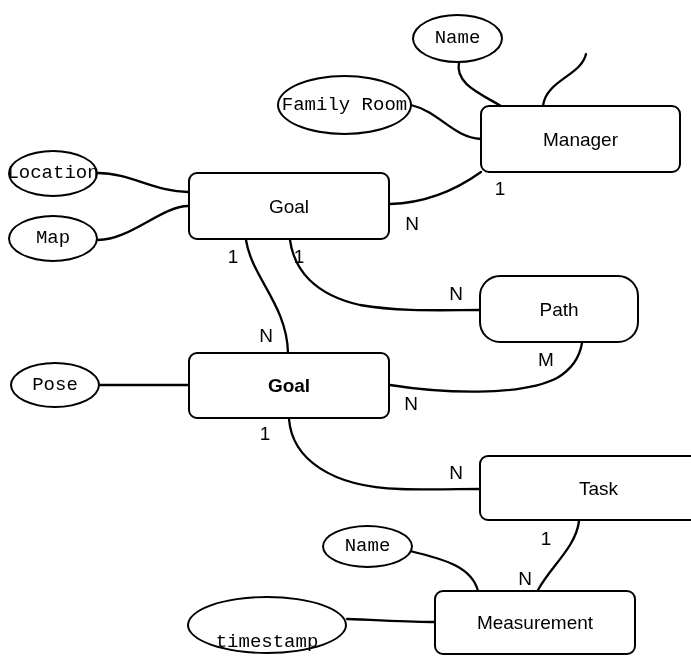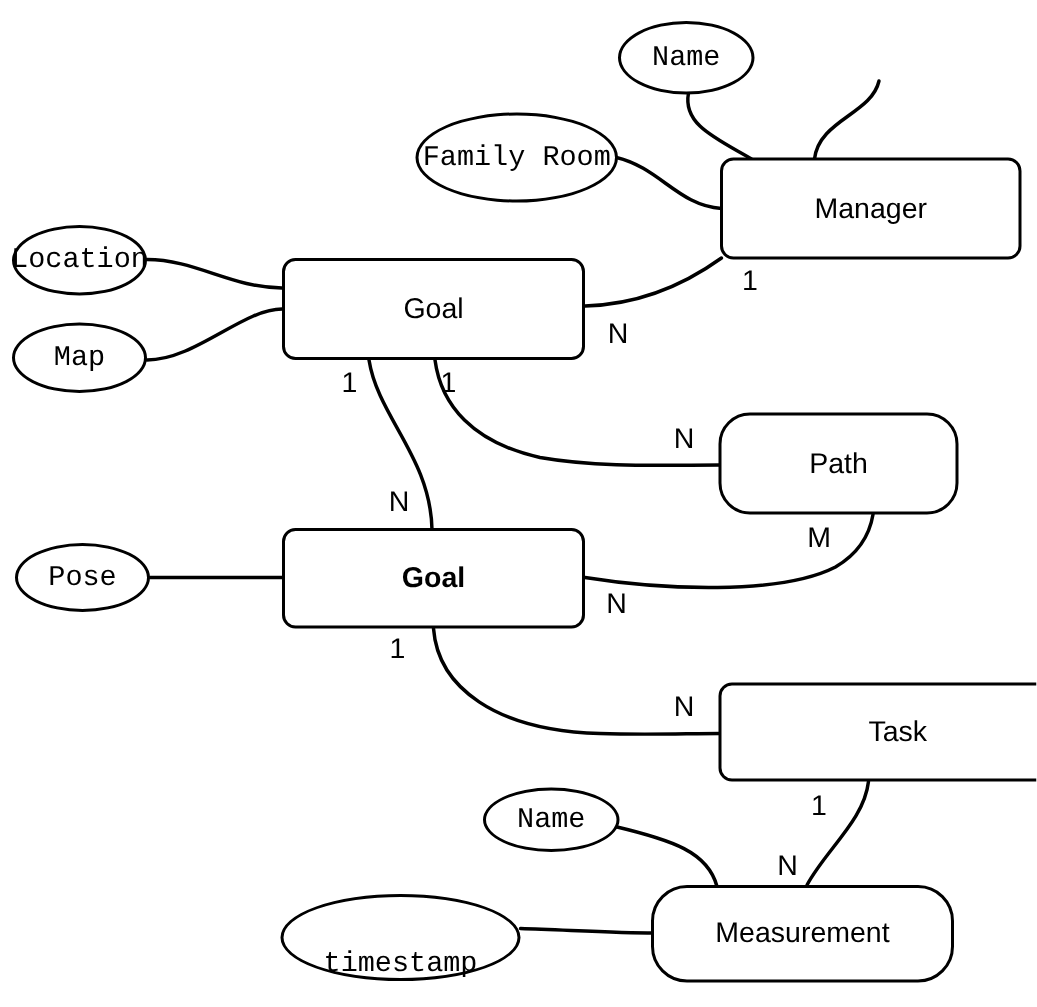--- a/index.html
+++ b/index.html
@@ -79,21 +79,21 @@
   </div>
   <div class="entity" style="left:479px; top:275px; width:160px; height:68px;border-radius:21px;">
     <span>Path</span>
   </div>
   <div class="entity" style="left:188px; top:352px; width:202px; height:67px;font-weight:bold;">
     <span>Goal</span>
   </div>
   <div class="entity" style="left:479px; top:455px; width:239px; height:66px;">
     <span>Task</span>
   </div>
-  <div class="entity" style="left:434px; top:590px; width:202px; height:65px;border-radius:24px;">
+  <div class="entity" style="left:434px; top:590px; width:202px; height:65px;">
     <span>Measurement</span>
   </div>
 
   <div class="attr" style="left:412px; top:14px; width:91px; height:49px;">
     <span>Name</span>
   </div>
   <div class="attr" style="left:277px; top:75px; width:135px; height:60px;">
     <span>Family Room</span>
   </div>
   <div class="attr" style="left:8px; top:150px; width:90px; height:47px;text-align:center;">

